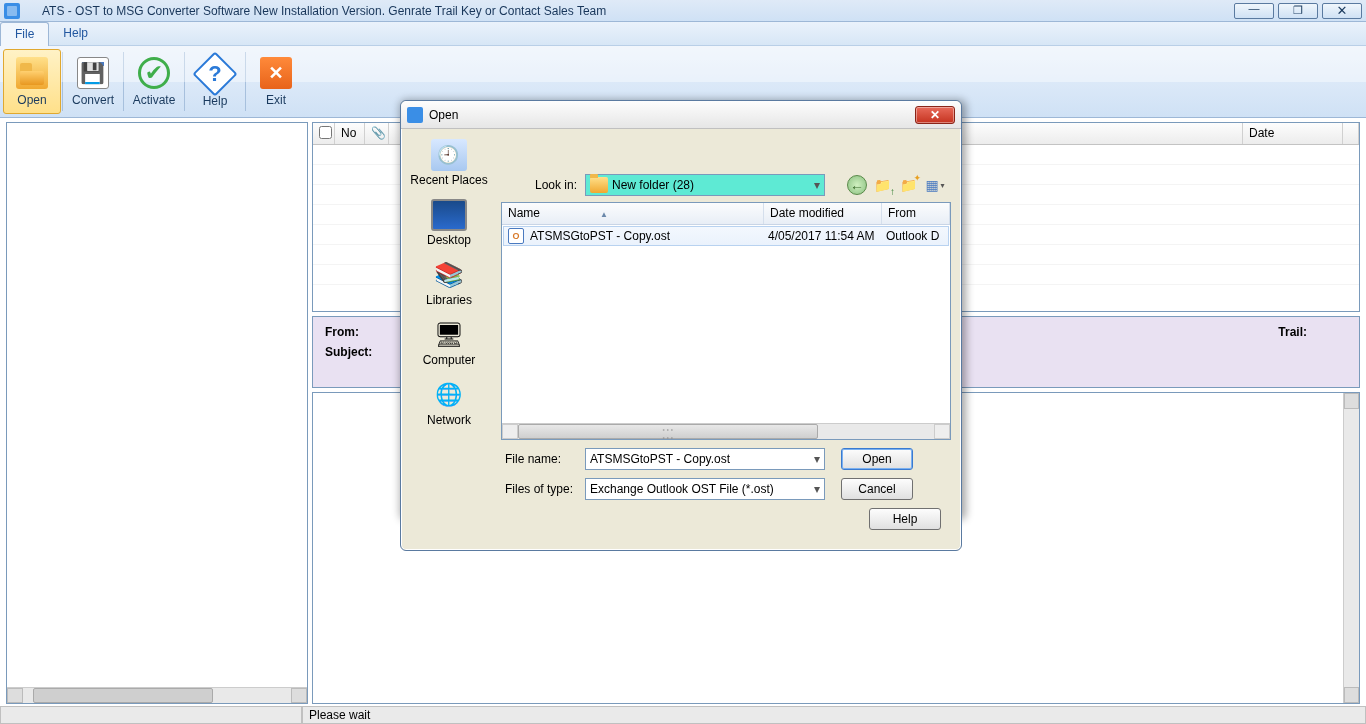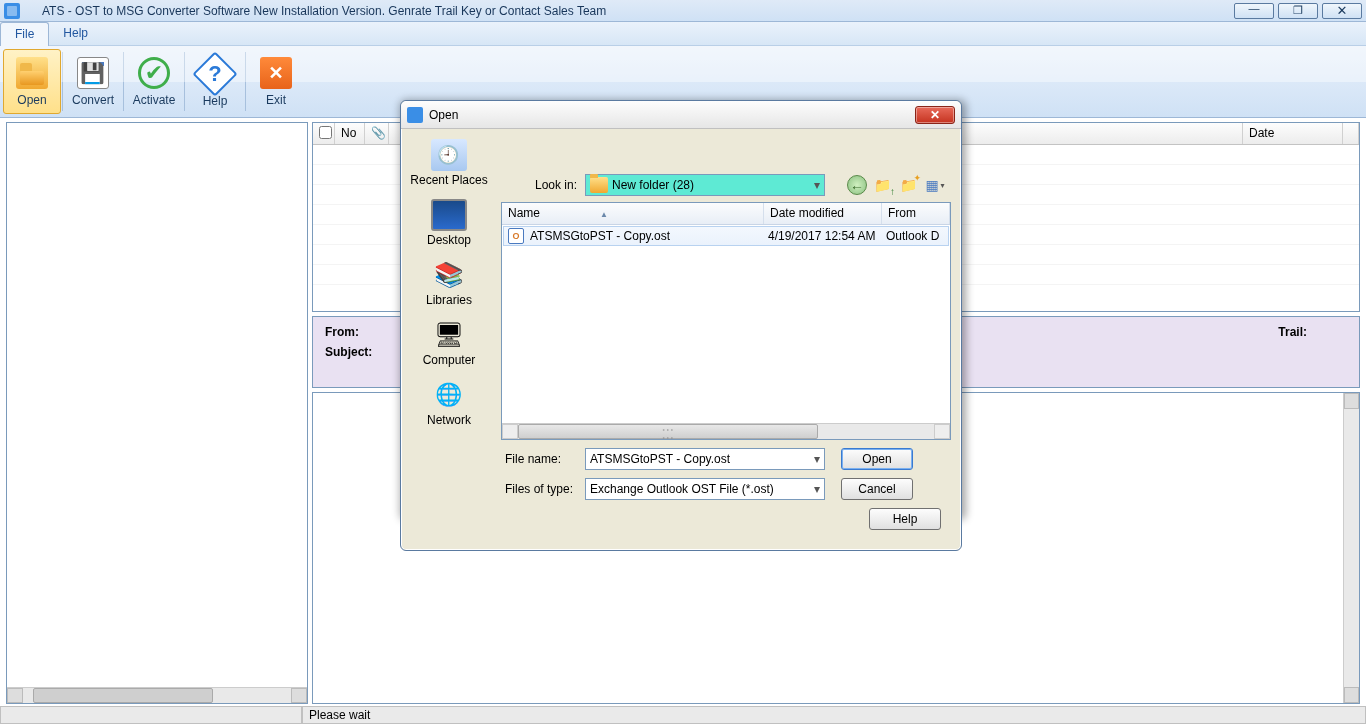--- a/index.html
+++ b/index.html
@@ -272,21 +272,21 @@
 
       <div class="filelist">
         <div class="fhdr">
           <div class="fc-name sort">Name</div>
           <div class="fc-date">Date modified</div>
           <div class="fc-type">From</div>
         </div>
         <div class="frow">
           <div class="fico2"></div>
           <span style="width:238px">ATSMSGtoPST - Copy.ost</span>
-          <span style="width:118px">4/19/2017 12:54 AM</span>
+          <span style="width:118px">4/05/2017 11:54 AM</span>
           <span>Outlook D</span>
         </div>
         <div class="fscroll">
           <div class="ar"></div>
           <div class="track">
               <div class="thumb"></div>
             </div>
           <div class="ar"></div>
         </div>
       </div>

